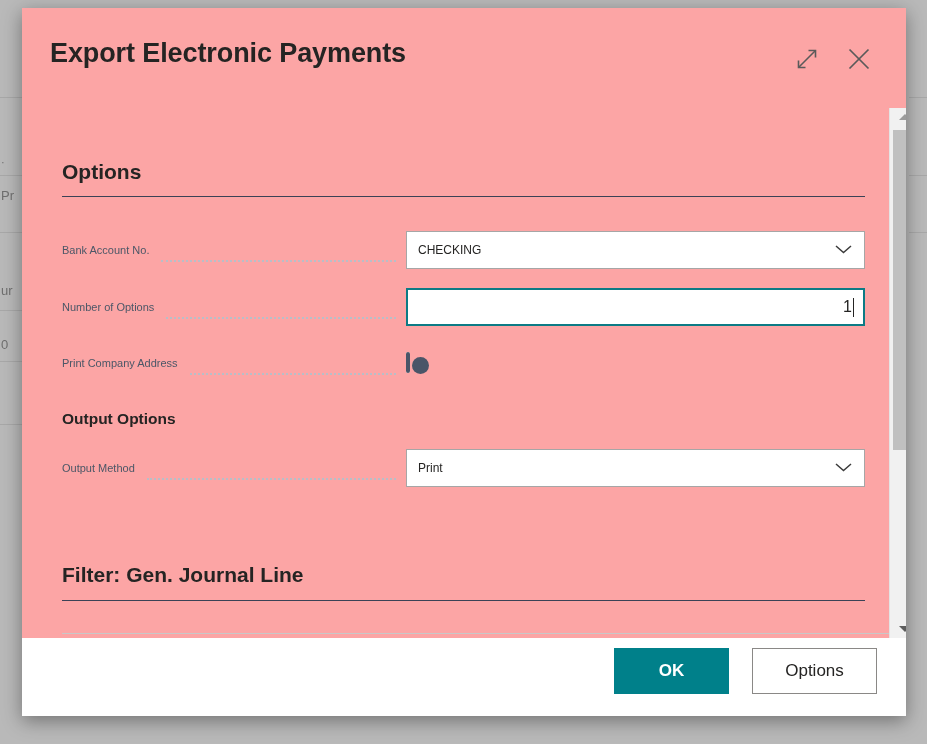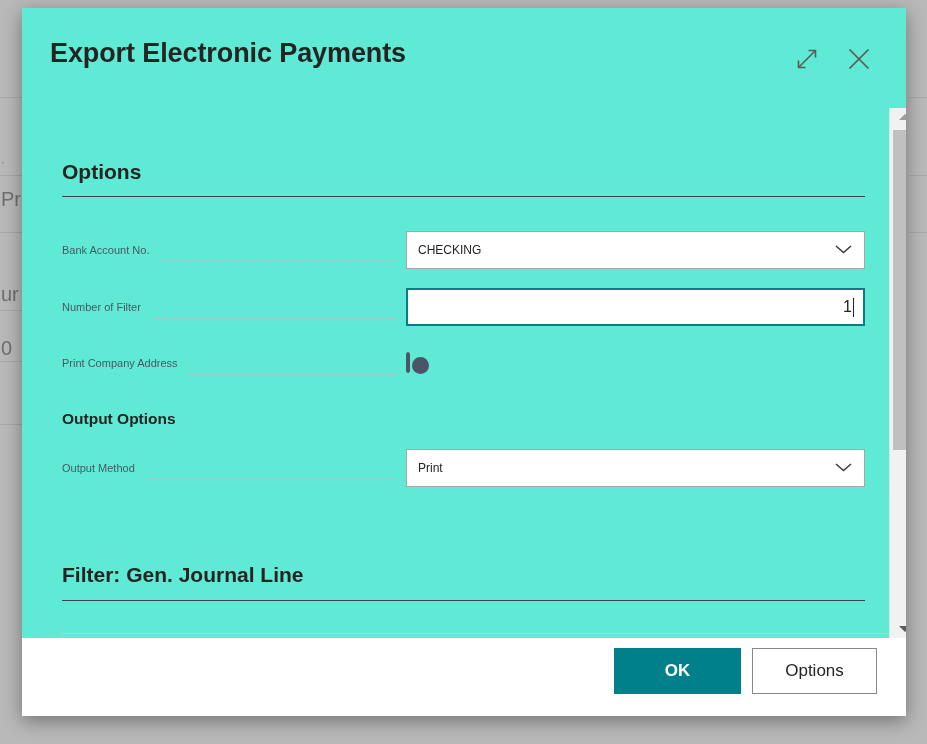--- a/index.html
+++ b/index.html
@@ -16,41 +16,41 @@
     position: absolute;
     inset: 0;
     background: #b9b9b9;
   }
   .bg-strip {
     position: absolute;
     left: 0;
     width: 34px;
     border-bottom: 1px solid #a8a8a8;
     color: #6f6f6f;
-    font-size: 20px;
+    font-size: 13px;
     line-height: 1;
     overflow: hidden;
     white-space: nowrap;
     padding-left: 1px;
   }
   .bg-right-strip {
     position: absolute;
     right: 0;
     width: 18px;
     border-bottom: 1px solid #a8a8a8;
   }
 
   
   #modal {
     position: absolute;
     left: 22px;
     top: 8px;
     width: 884px;
     height: 708px;
-    background: #5eead4;
+    background: #fca5a5;
     box-shadow: 0 5px 18px rgba(0,0,0,0.38);
     overflow: hidden;
   }
 
   
   #modal-header {
     position: relative;
     height: 100px;
   }
   #modal-title {
@@ -282,21 +282,21 @@
     height: 46px;
     font-size: 17px;
     font-family: "Liberation Sans", sans-serif;
     cursor: pointer;
     display: flex;
     align-items: center;
     justify-content: center;
   }
   #ok-button {
     left: 592px;
-    width: 127px;
+    width: 115px;
     background: #00808a;
     color: #ffffff;
     border: none;
     font-weight: 600;
   }
   #cancel-button {
     left: 730px;
     width: 125px;
     background: #ffffff;
     color: #252423;
@@ -356,21 +356,21 @@
             <span class="chevron">
               <svg width="19" height="12" viewBox="0 0 19 12" fill="none" stroke="#3b3b3b" stroke-width="1.5">
                 <polyline points="2,3 9.5,9.5 17,3"></polyline>
               </svg>
             </span>
           </span>
         </span>
       </div>
 
       <div class="field-row" style="top:180px;">
-        <span class="field-label">Number of Filter</span>
+        <span class="field-label">Number of Options</span>
         <span class="leader"></span>
         <span class="field-control">
           <span class="text-input">
             <span class="text-input-value">1</span>
               <span class="caret"></span>
           </span>
         </span>
       </div>
 
       <div class="field-row" style="top:236px;align-items:center;">

